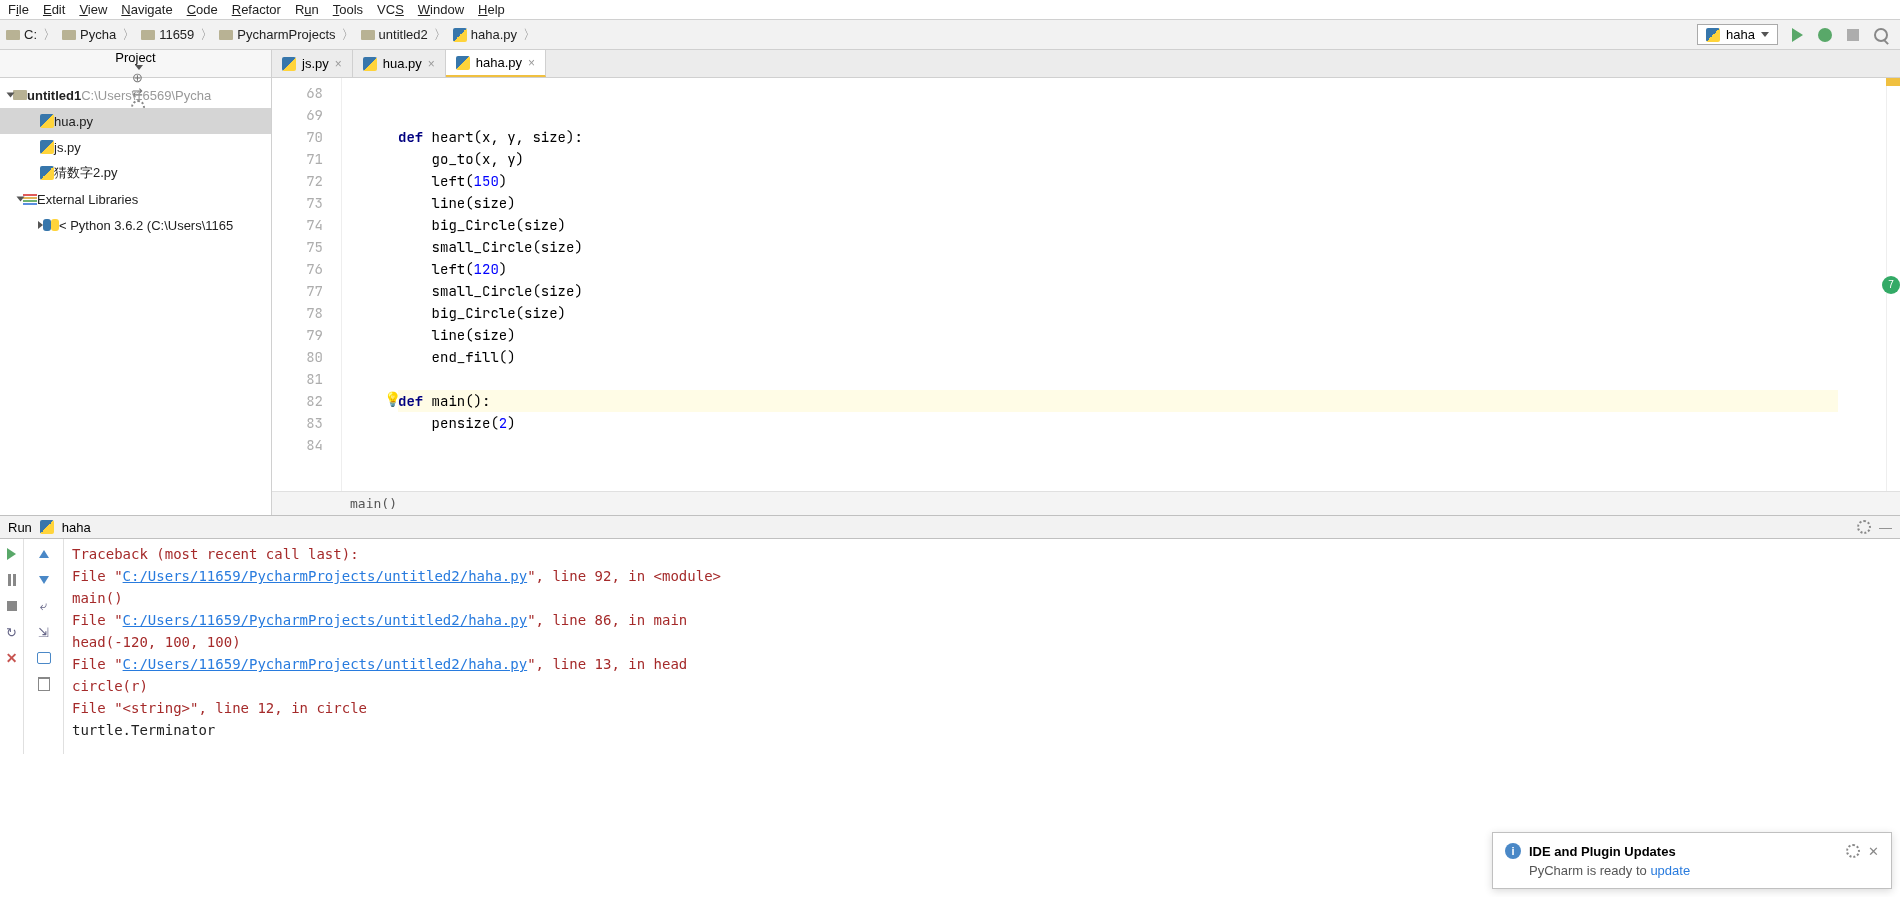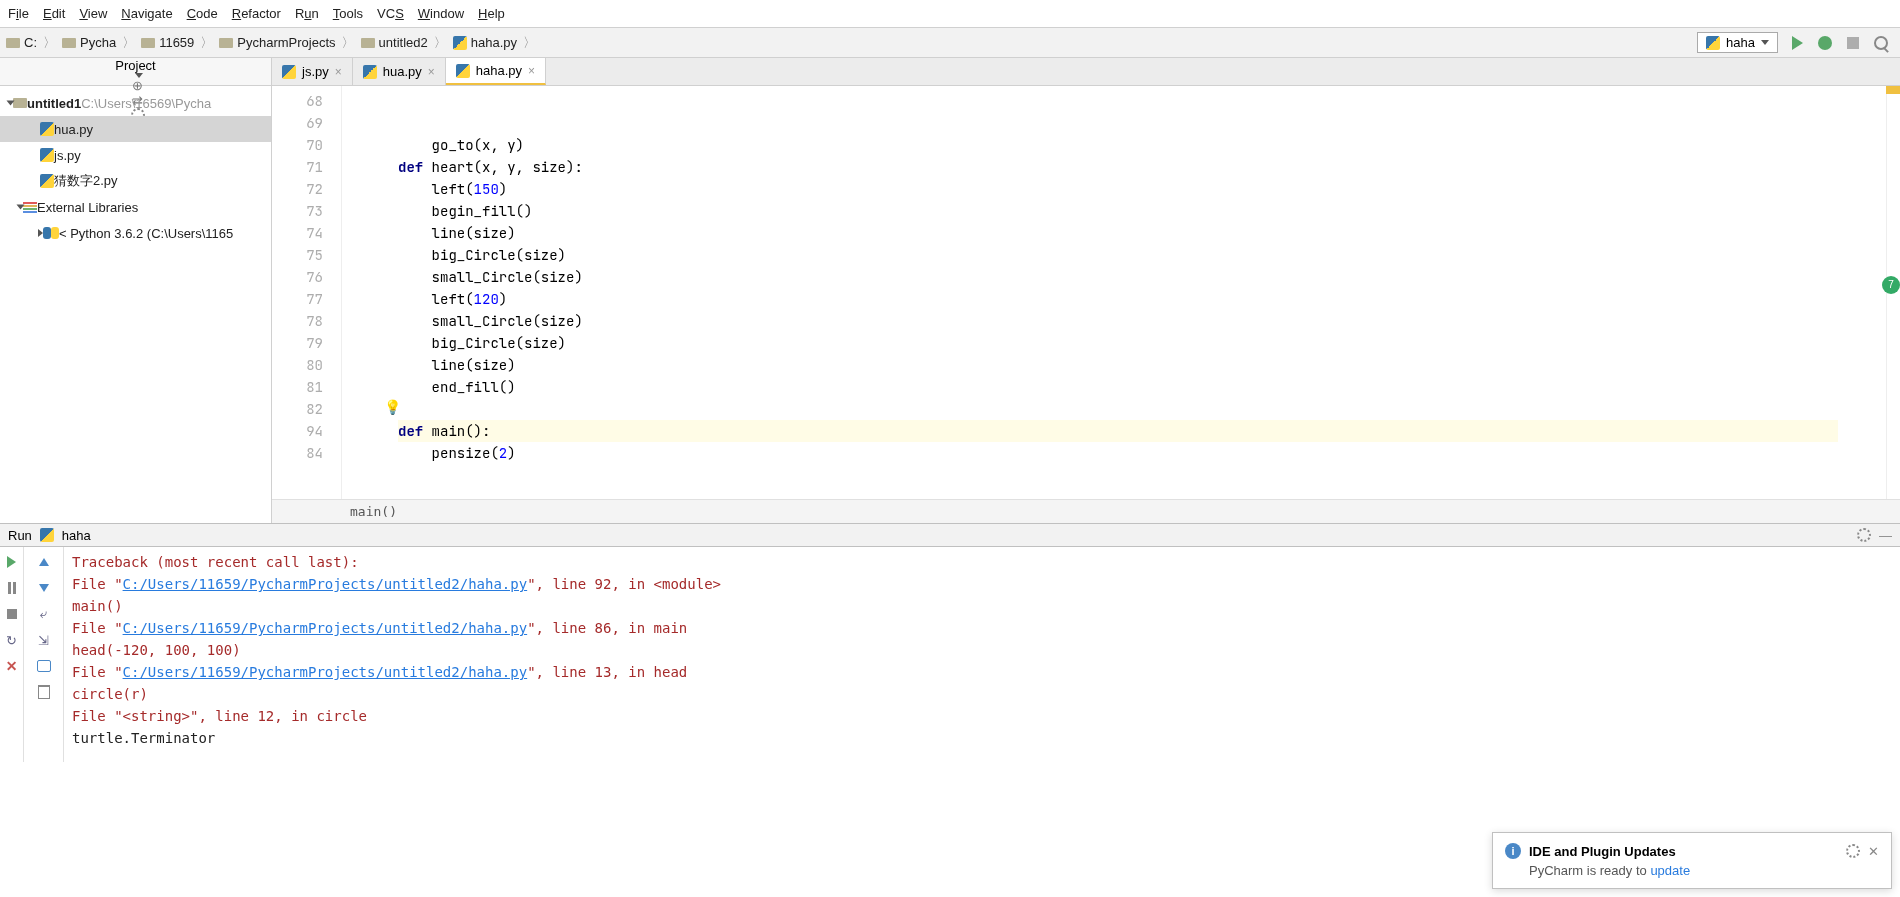--- a/index.html
+++ b/index.html
@@ -1,17 +1,17 @@
 <!DOCTYPE html>
 <html><head>
 <meta charset="utf-8">
 <style>
 * { box-sizing: border-box; margin: 0; padding: 0; }
 body { font-family: "Segoe UI", Arial, sans-serif; font-size: 13px; background: #fff; overflow: hidden; width: 1900px; height: 897px; position: relative; }
-.menubar { display: flex; gap: 14px; padding: 0 8px; height: 28px; align-items: center; color: #222; border-bottom: 1px solid #d0d0d0; }
+.menubar { display: flex; gap: 14px; padding: 0 8px; height: 20px; align-items: center; color: #222; border-bottom: 1px solid #d0d0d0; }
 .menubar span { cursor: pointer; }
 .menubar .u { text-decoration: underline; }
 .navbar { display: flex; align-items: center; height: 30px; border-bottom: 1px solid #d0d0d0; background: #f2f2f2; }
 .crumb { display: flex; align-items: center; gap: 4px; padding: 0 6px; height: 100%; color: #222; }
 .crumb .sep { color: #888; padding: 0 2px; }
 .folder-icon { width: 14px; height: 10px; background: #b8b294; border-radius: 1px; display: inline-block; }
 .py-icon { width: 14px; height: 14px; display: inline-block; background: linear-gradient(135deg,#3776ab 50%,#ffd43b 50%); border-radius: 2px; }
 .nav-right { margin-left: auto; display: flex; align-items: center; gap: 10px; padding-right: 10px; }
 .run-config { border: 1px solid #aaa; padding: 2px 8px; display: flex; align-items: center; gap: 6px; background: #fff; }
 .tri-down { width: 0; height: 0; border-left: 4px solid transparent; border-right: 4px solid transparent; border-top: 5px solid #555; }
@@ -228,31 +228,30 @@
           <div>73</div>
           <div>74</div>
           <div>75</div>
           <div>76</div>
           <div>77</div>
           <div>78</div>
           <div>79</div>
           <div>80</div>
           <div>81</div>
           <div>82</div>
-          <div>94</div>
+          <div>83</div>
           <div>84</div>
         </div>
       <div class="code" id="code">
         <span class="bulb">💡</span>
       <div class="line"></div>
           <div class="line"></div>
+          <div class="line"><span class="kw">def</span> heart(x, y, size):</div>
           <div class="line">    go_to(x, y)</div>
-          <div class="line"><span class="kw">def</span> heart(x, y, size):</div>
           <div class="line">    left(<span class="num">150</span>)</div>
-          <div class="line">    begin_fill()</div>
           <div class="line">    line(size)</div>
           <div class="line">    big_Circle(size)</div>
           <div class="line">    small_Circle(size)</div>
           <div class="line">    left(<span class="num">120</span>)</div>
           <div class="line">    small_Circle(size)</div>
           <div class="line">    big_Circle(size)</div>
           <div class="line">    line(size)</div>
           <div class="line">    end_fill()</div>
           <div class="line"></div>
           <div class="line hl"><span class="kw">def</span> main():</div>

